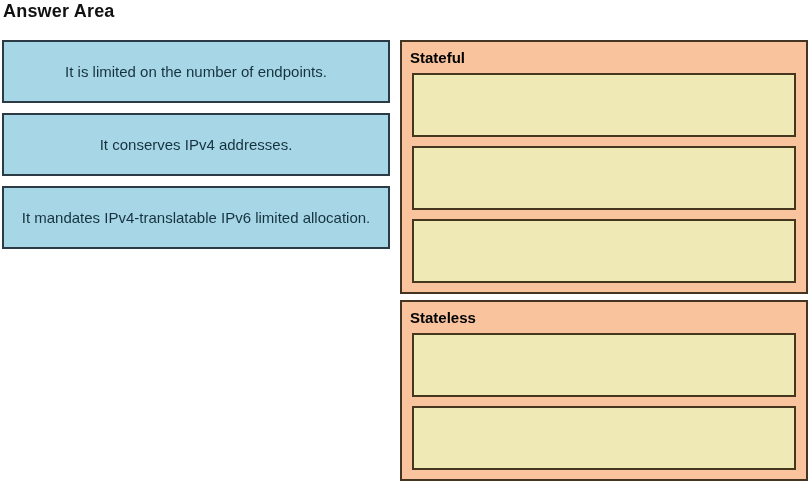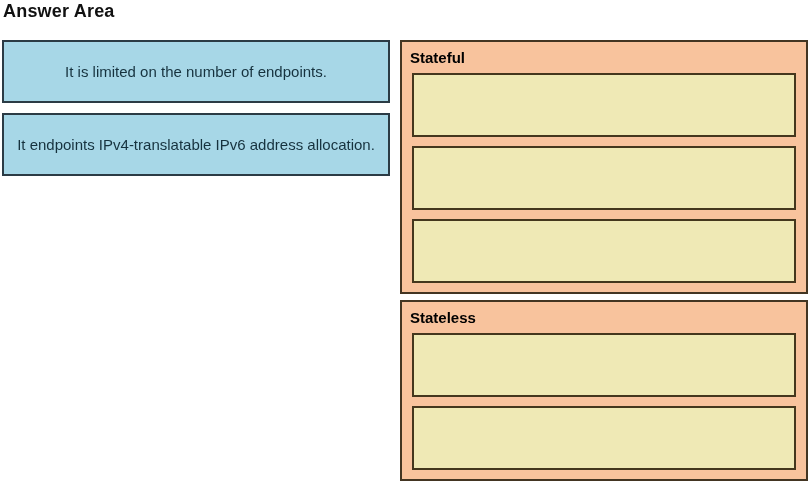--- a/index.html
+++ b/index.html
@@ -56,21 +56,22 @@
 </style>
 </head>
 <body>
 
 <div class="canvas">
 
   <div class="title">Answer Area</div>
 
   <div class="options">
     <div class="option">It is limited on the number of endpoints.</div>
-    <div class="option">It endpoints IPv4-translatable IPv6 address allocation.</div>
+    <div class="option">It conserves IPv4 addresses.</div>
+    <div class="option">It mandates IPv4-translatable IPv6 limited allocation.</div>
   </div>
 
   <div class="panel panel-stateless">
     <div class="panel-header">Stateless</div>
     <div class="slot"></div>
     <div class="slot"></div>
   </div>
 
   <div class="panel panel-stateful">
     <div class="panel-header">Stateful</div>

